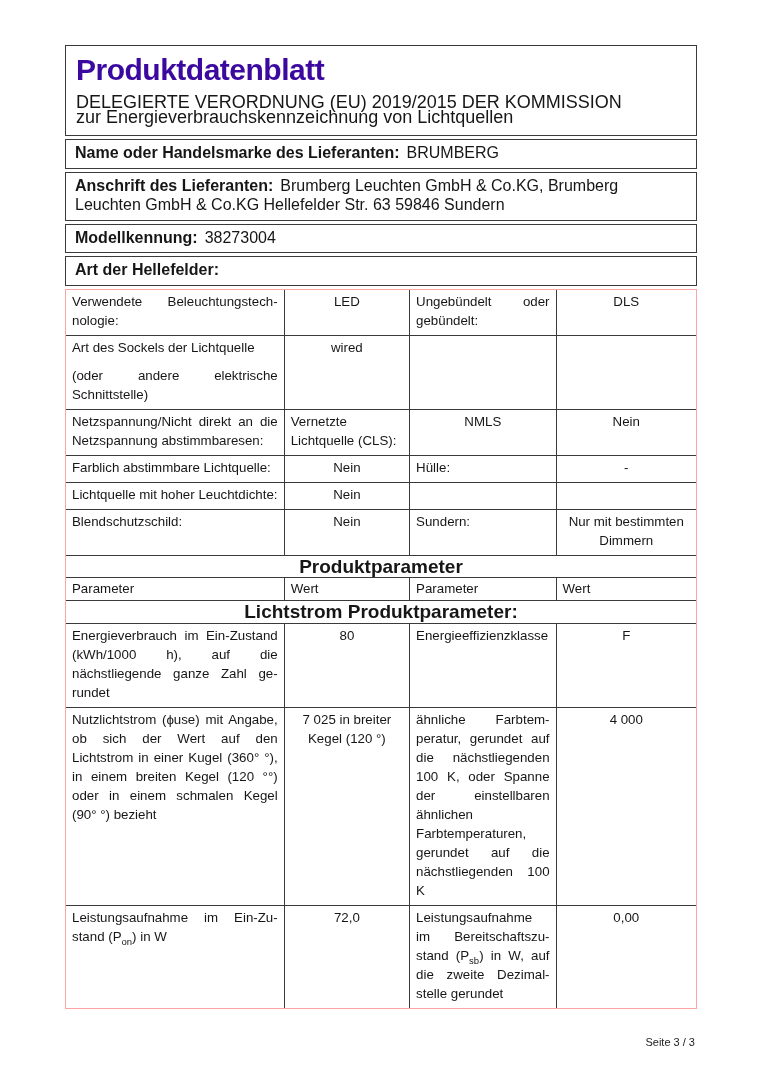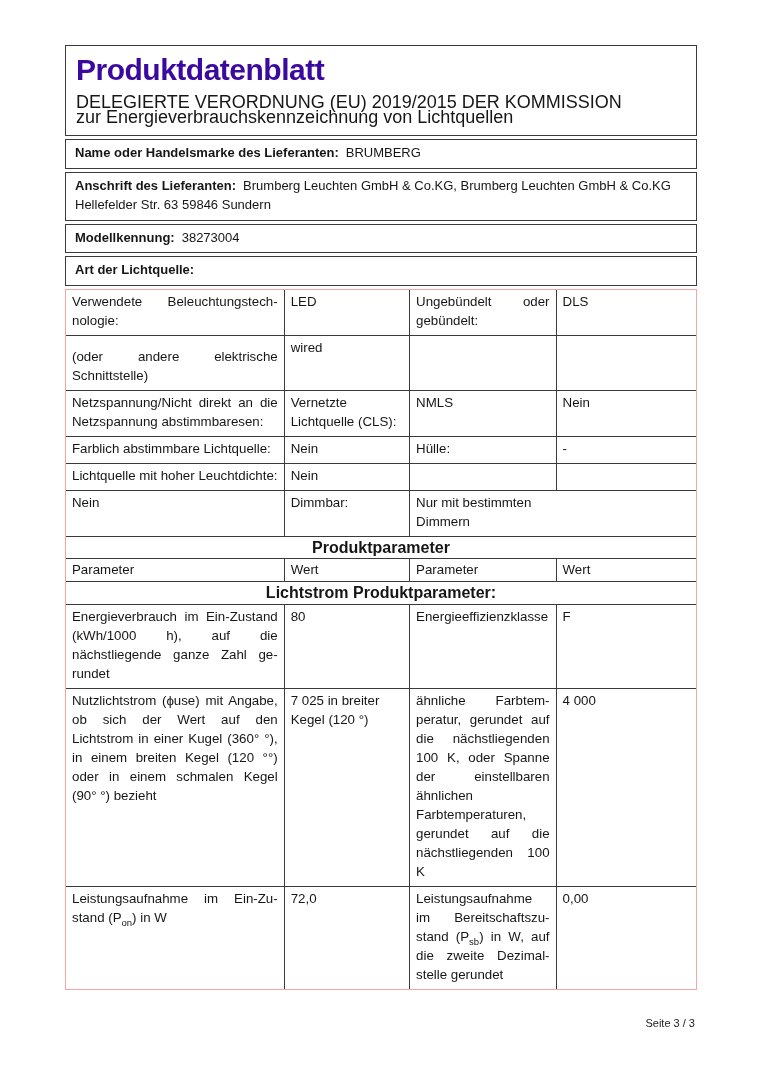--- a/index.html
+++ b/index.html
@@ -10,38 +10,38 @@
     -webkit-font-smoothing:antialiased;
   }
   .page{position:absolute;left:65px;top:45px;width:632px;}
   .box{border:1px solid #3a3a3a;margin-bottom:3px;background:#fff;}
   .title-box{padding:5px 10px 10px 10px;}
   .doc-title{
     font-size:30px;font-weight:bold;color:#3c09a0;
     letter-spacing:-0.5px;margin:2px 0 8px 0;line-height:34px;
   }
   .doc-subtitle{font-size:18px;line-height:15px;max-width:560px;}
-  .line-box{padding:3px 15px 5px 9px;font-size:13px;line-height:19.5px;}
+  .line-box{padding:3px 15px 5px 9px;font-size:16px;line-height:19.5px;}
   .lbl{font-weight:bold;}
   .val{margin-left:7px;}
   
   .datatable{border:1px solid #fca5a5;margin-bottom:0;}
   .trow{display:grid;grid-template-columns:217fr 125fr 146fr 140fr;border-top:1px solid #3a3a3a;}
   .datatable > :first-child{border-top:none;}
   .hrow{
     border-top:1px solid #3a3a3a;text-align:center;font-weight:bold;
-    font-size:16px;line-height:19.5px;padding:1px 4px;
+    font-size:19px;line-height:19.5px;padding:1px 4px;
   }
   .c{
     padding:2px 6px 5px 6px;font-size:13.3px;line-height:19px;
     border-left:1px solid #3a3a3a;min-height:19px;
   }
   .trow .c:first-child{border-left:none;}
   .p{text-align:justify;hyphens:manual;-webkit-hyphens:manual;}
-  .v{}
+  .v{text-align:center;}
   .colhead .c{text-align:left;font-weight:normal;padding-top:1px;padding-bottom:2px;}
   .para2{margin-top:9px;}
   sub{font-size:9.5px;line-height:0;}
   .footer{
     margin-top:27px;text-align:right;font-size:11px;color:#222;
     padding-right:2px;
   }
 </style>
 </head>
 <body>
@@ -59,34 +59,35 @@
 
   <div class="box line-box">
     <span class="lbl">Anschrift des Lieferanten:</span><span class="val">Brumberg Leuchten GmbH &amp; Co.KG, Brumberg Leuchten GmbH &amp; Co.KG Hellefelder Str. 63 59846 Sundern</span>
   </div>
 
   <div class="box line-box">
     <span class="lbl">Modellkennung:</span><span class="val">38273004</span>
   </div>
 
   <div class="box line-box">
-    <span class="lbl">Art der Lichtquelle:</span>
+    <span class="lbl">Art der Hellefelder:</span>
   </div>
 
   <div class="box datatable">
 
     <div class="trow">
       <div class="c p">Verwendete Beleuchtungstech­nologie:</div>
       <div class="c v">LED</div>
       <div class="c p">Ungebündelt oder gebündelt:</div>
       <div class="c v">DLS</div>
     </div>
 
     <div class="trow">
       <div class="c p">
+        <div>Art des Sockels der Lichtquelle</div>
         <div class="para2">(oder andere elektrische Schnittstelle)</div>
       </div>
       <div class="c v">wired</div>
       <div class="c p"></div>
       <div class="c v"></div>
     </div>
 
     <div class="trow">
       <div class="c p">Netzspannung/Nicht direkt an die Netzspannung abstimmbare­sen:</div>
       <div class="c p">Vernetzte Lichtquel­le (CLS):</div>
@@ -102,22 +103,23 @@
     </div>
 
     <div class="trow">
       <div class="c p">Lichtquelle mit hoher Leucht­dichte:</div>
       <div class="c v">Nein</div>
       <div class="c p"></div>
       <div class="c v"></div>
     </div>
 
     <div class="trow">
+      <div class="c p">Blendschutzschild:</div>
       <div class="c v">Nein</div>
-      <div class="c p">Dimmbar:</div>
+      <div class="c p">Sundern:</div>
       <div class="c v">Nur mit bestimm­ten Dimmern</div>
     </div>
 
     <div class="hrow">Produktparameter</div>
 
     <div class="trow colhead">
       <div class="c">Parameter</div>
       <div class="c">Wert</div>
       <div class="c">Parameter</div>
       <div class="c">Wert</div>

